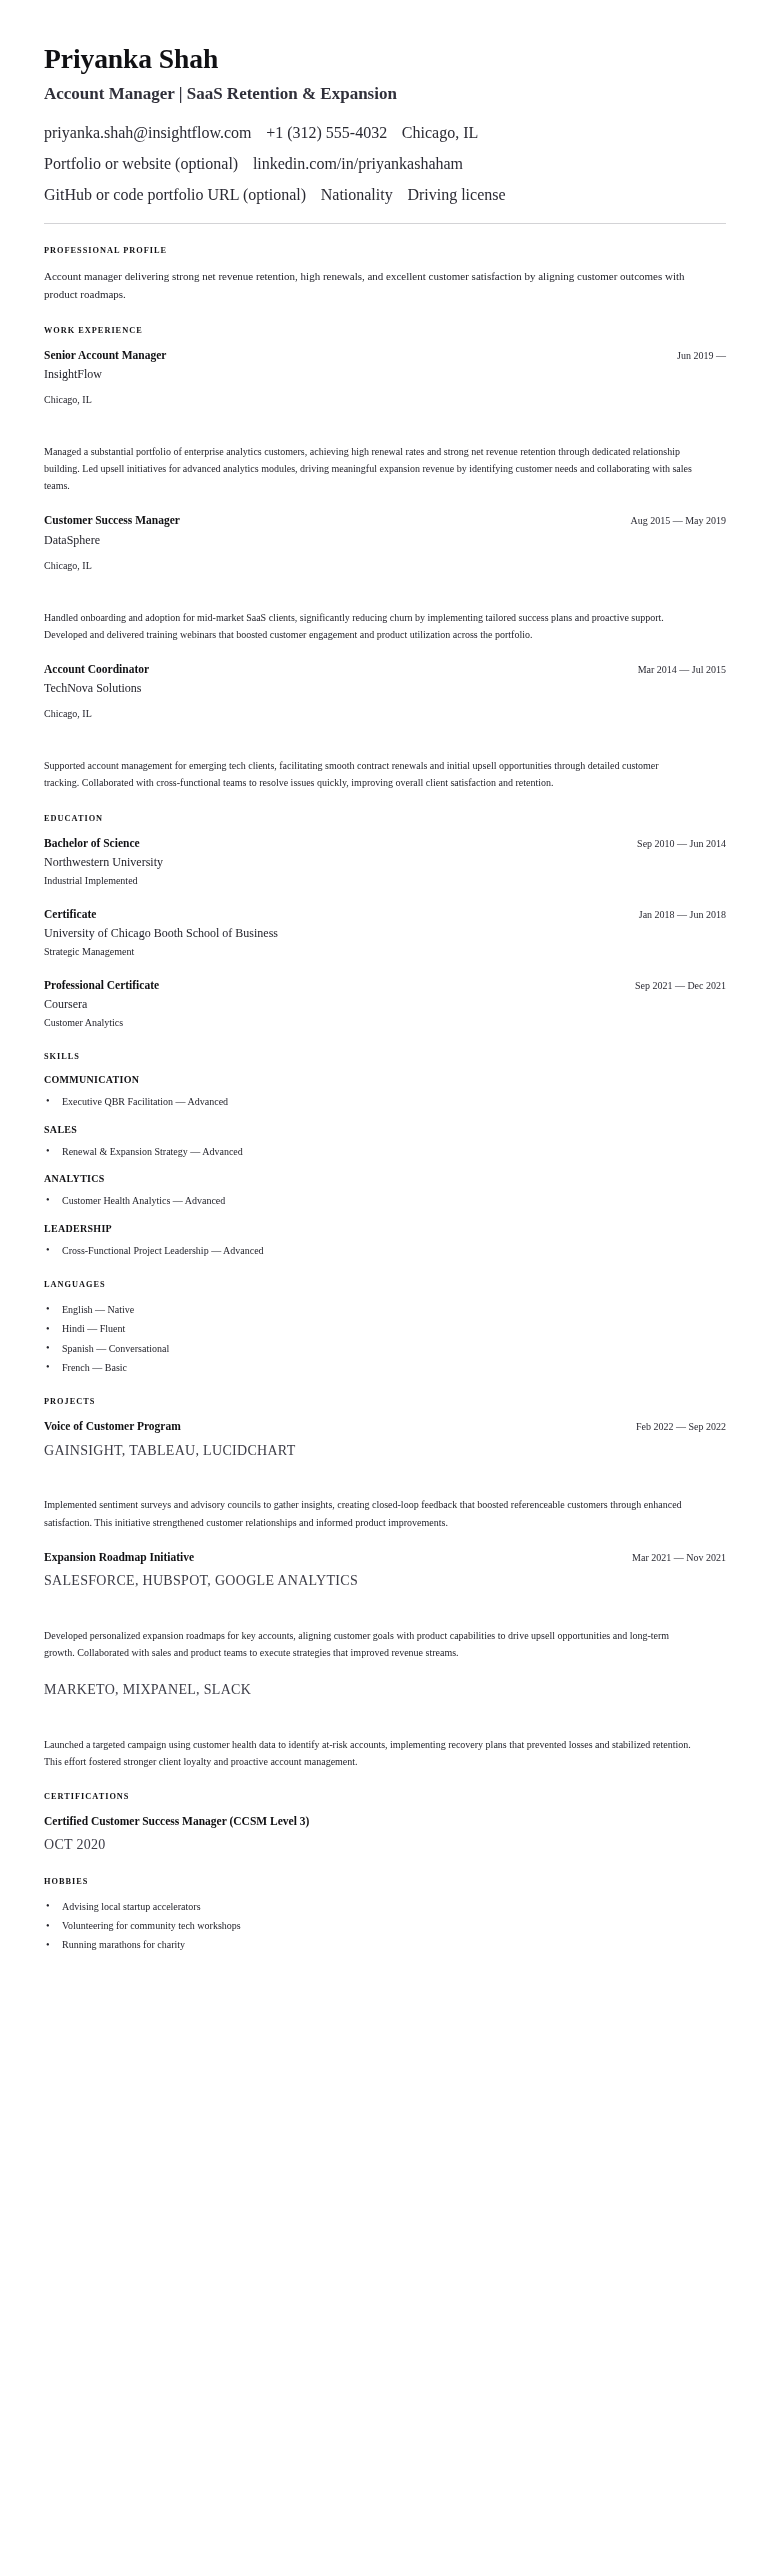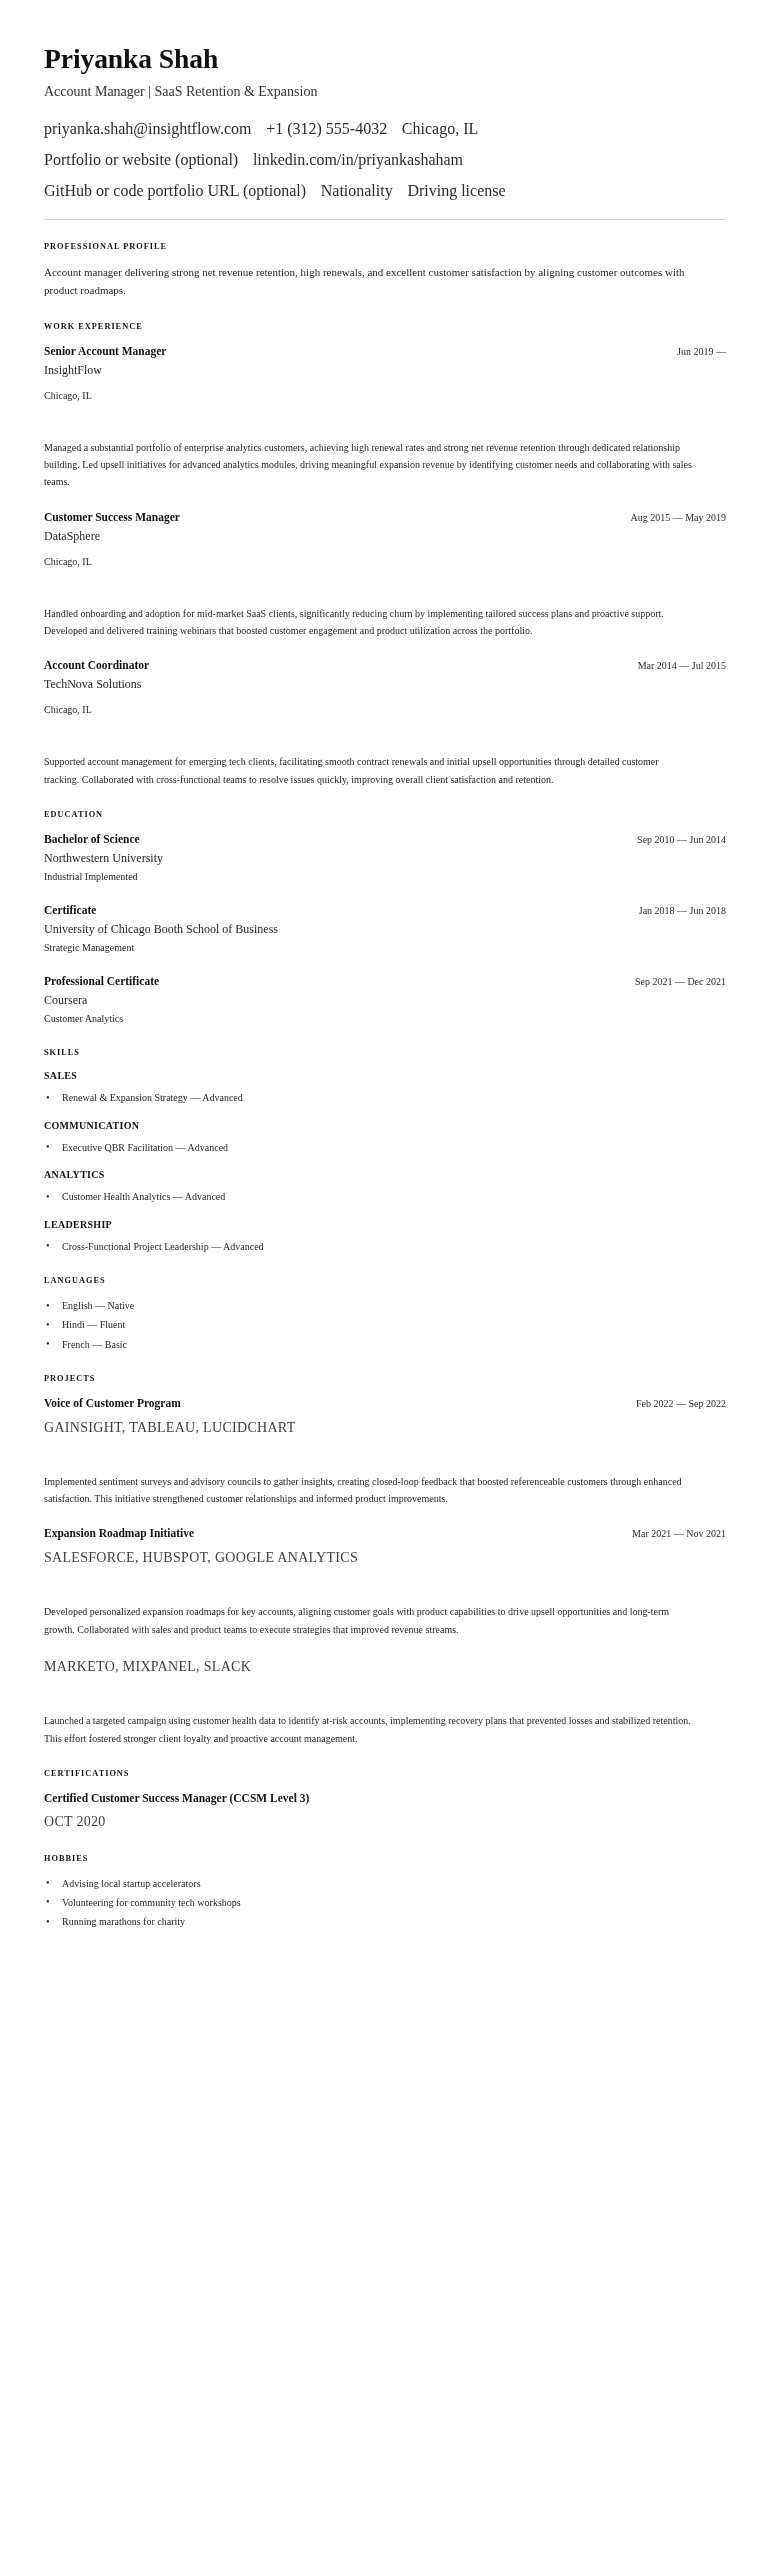--- a/index.html
+++ b/index.html
@@ -26,22 +26,22 @@
   
   .name {
     font-size: 27.6px;
     font-weight: 700;
     line-height: 1.1;
     letter-spacing: -0.1px;
     color: #111114;
     margin: 7.7px 0 0 0;
   }
   .headline {
-    font-size: 14px;
-    font-weight: 400;
+    font-size: 17px;
+    font-weight: 700;
     color: #30303a;
     margin: 9px 0 0 0;
     line-height: 1.3;
   }
   .contact-block {
     margin-top: 16.7px;
   }
   .contact-row {
     display: flex;
     flex-wrap: wrap;
@@ -263,29 +263,29 @@
           <div class="entry-org">Coursera</div>
           <div class="entry-sub tight">Customer Analytics</div>
         </div>
       </div>
   </section>
 
   <section class="section">
     <h2 class="section-title">SKILLS</h2>
     <div id="skills-list">
         <div class="skill-group">
+          <div class="skill-cat">COMMUNICATION</div>
+          <ul class="bullets">
+            <li>Executive QBR Facilitation — Advanced</li>
+          </ul>
+        </div>
+        <div class="skill-group">
           <div class="skill-cat">SALES</div>
           <ul class="bullets">
             <li>Renewal &amp; Expansion Strategy — Advanced</li>
-          </ul>
-        </div>
-        <div class="skill-group">
-          <div class="skill-cat">COMMUNICATION</div>
-          <ul class="bullets">
-            <li>Executive QBR Facilitation — Advanced</li>
           </ul>
         </div>
         <div class="skill-group">
           <div class="skill-cat">ANALYTICS</div>
           <ul class="bullets">
             <li>Customer Health Analytics — Advanced</li>
           </ul>
         </div>
         <div class="skill-group">
           <div class="skill-cat">LEADERSHIP</div>
@@ -294,20 +294,21 @@
           </ul>
         </div>
       </div>
   </section>
 
   <section class="section">
     <h2 class="section-title">LANGUAGES</h2>
     <ul class="bullets lang-list" id="languages-list">
         <li>English — Native</li>
         <li>Hindi — Fluent</li>
+        <li>Spanish — Conversational</li>
         <li>French — Basic</li>
       </ul>
   </section>
 
   <section class="section">
     <h2 class="section-title">PROJECTS</h2>
     <div id="projects-list">
         <div class="entry">
           <div class="entry-head">
             <div class="entry-title">Voice of Customer Program</div>

